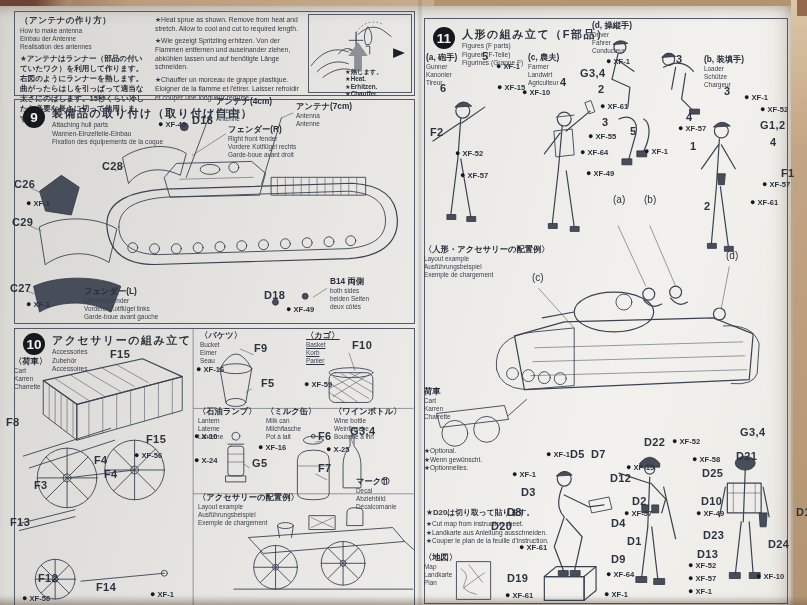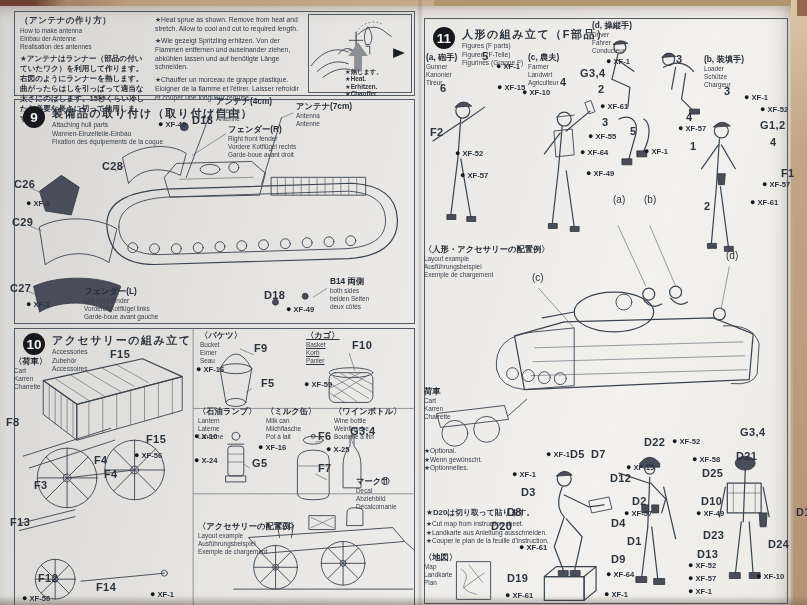--- a/index.html
+++ b/index.html
@@ -472,21 +472,21 @@
           <div>Bouteille à vin</div>
         </div>
         <div class="co part" style="left: 350px; top: 419px;">G3,4</div>
         <div class="co paint" style="left: 326px; top: 438px;">X-25</div>
         <div class="co group" style="left: 356px; top: 470px;">
           <div>マーク⑪</div>
           <div>Decal</div>
           <div>Abziehbild</div>
           <div>Décalcomanie</div>
         </div>
-        <div class="co group" style="left: 198px; top: 486px; margin-top: 29px;">
+        <div class="co group" style="left: 198px; top: 486px;">
           <div>〈アクセサリーの配置例〉</div>
           <div>Layout example</div>
           <div>Ausführungsbeispiel</div>
           <div>Exemple de chargement</div>
         </div>
         <div class="co group" style="left: 426px; top: 46px;">
           <div>(a, 砲手)</div>
           <div>Gunner</div>
           <div>Kanonier</div>
           <div>Tireur</div>

